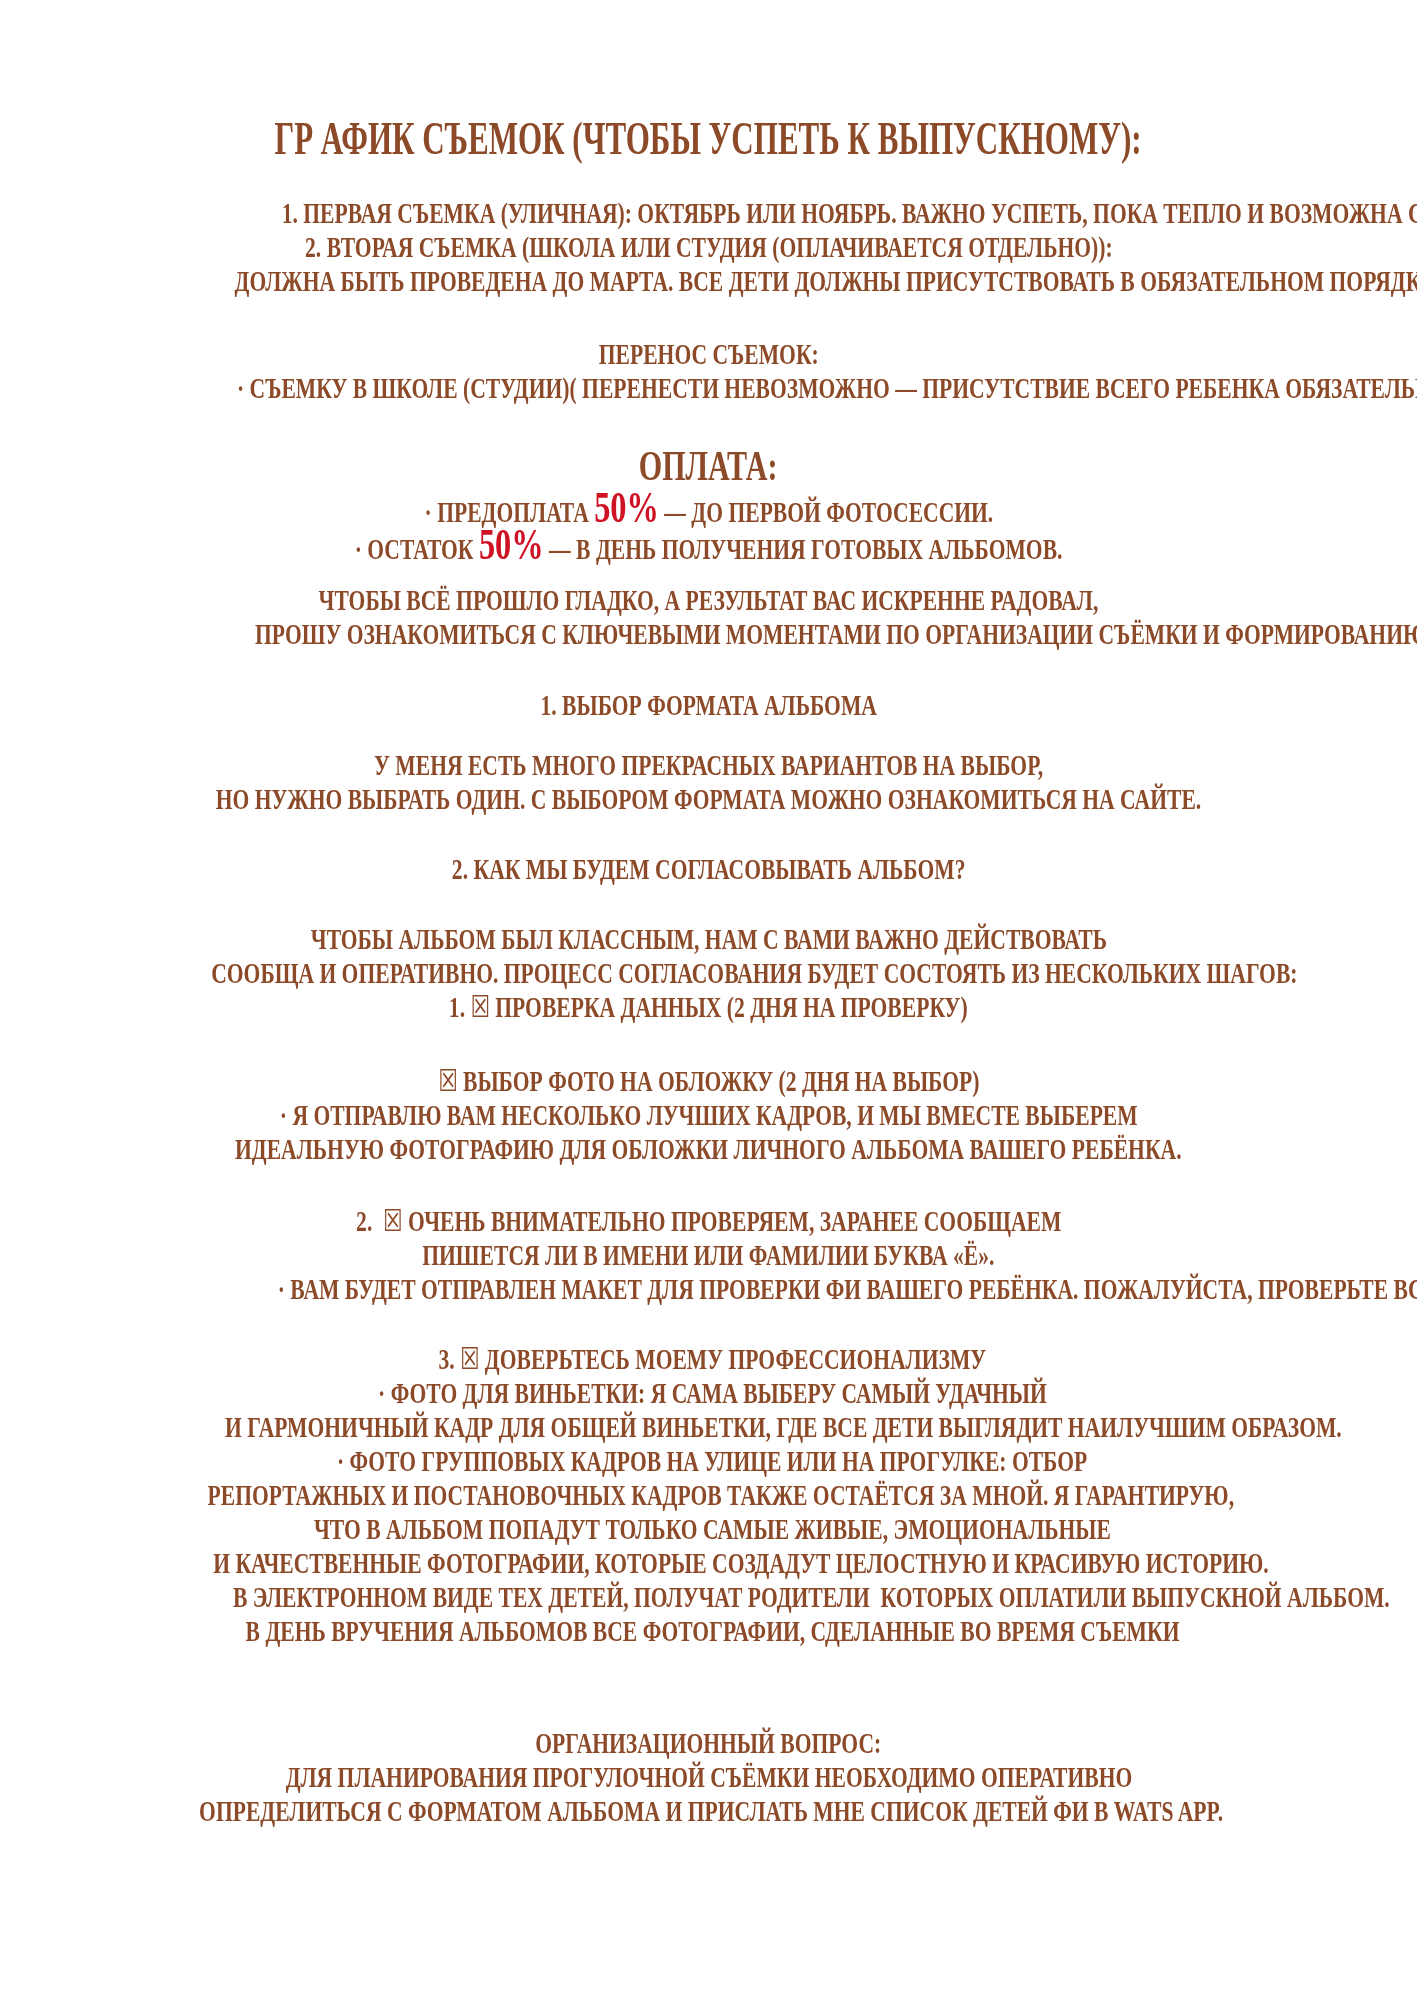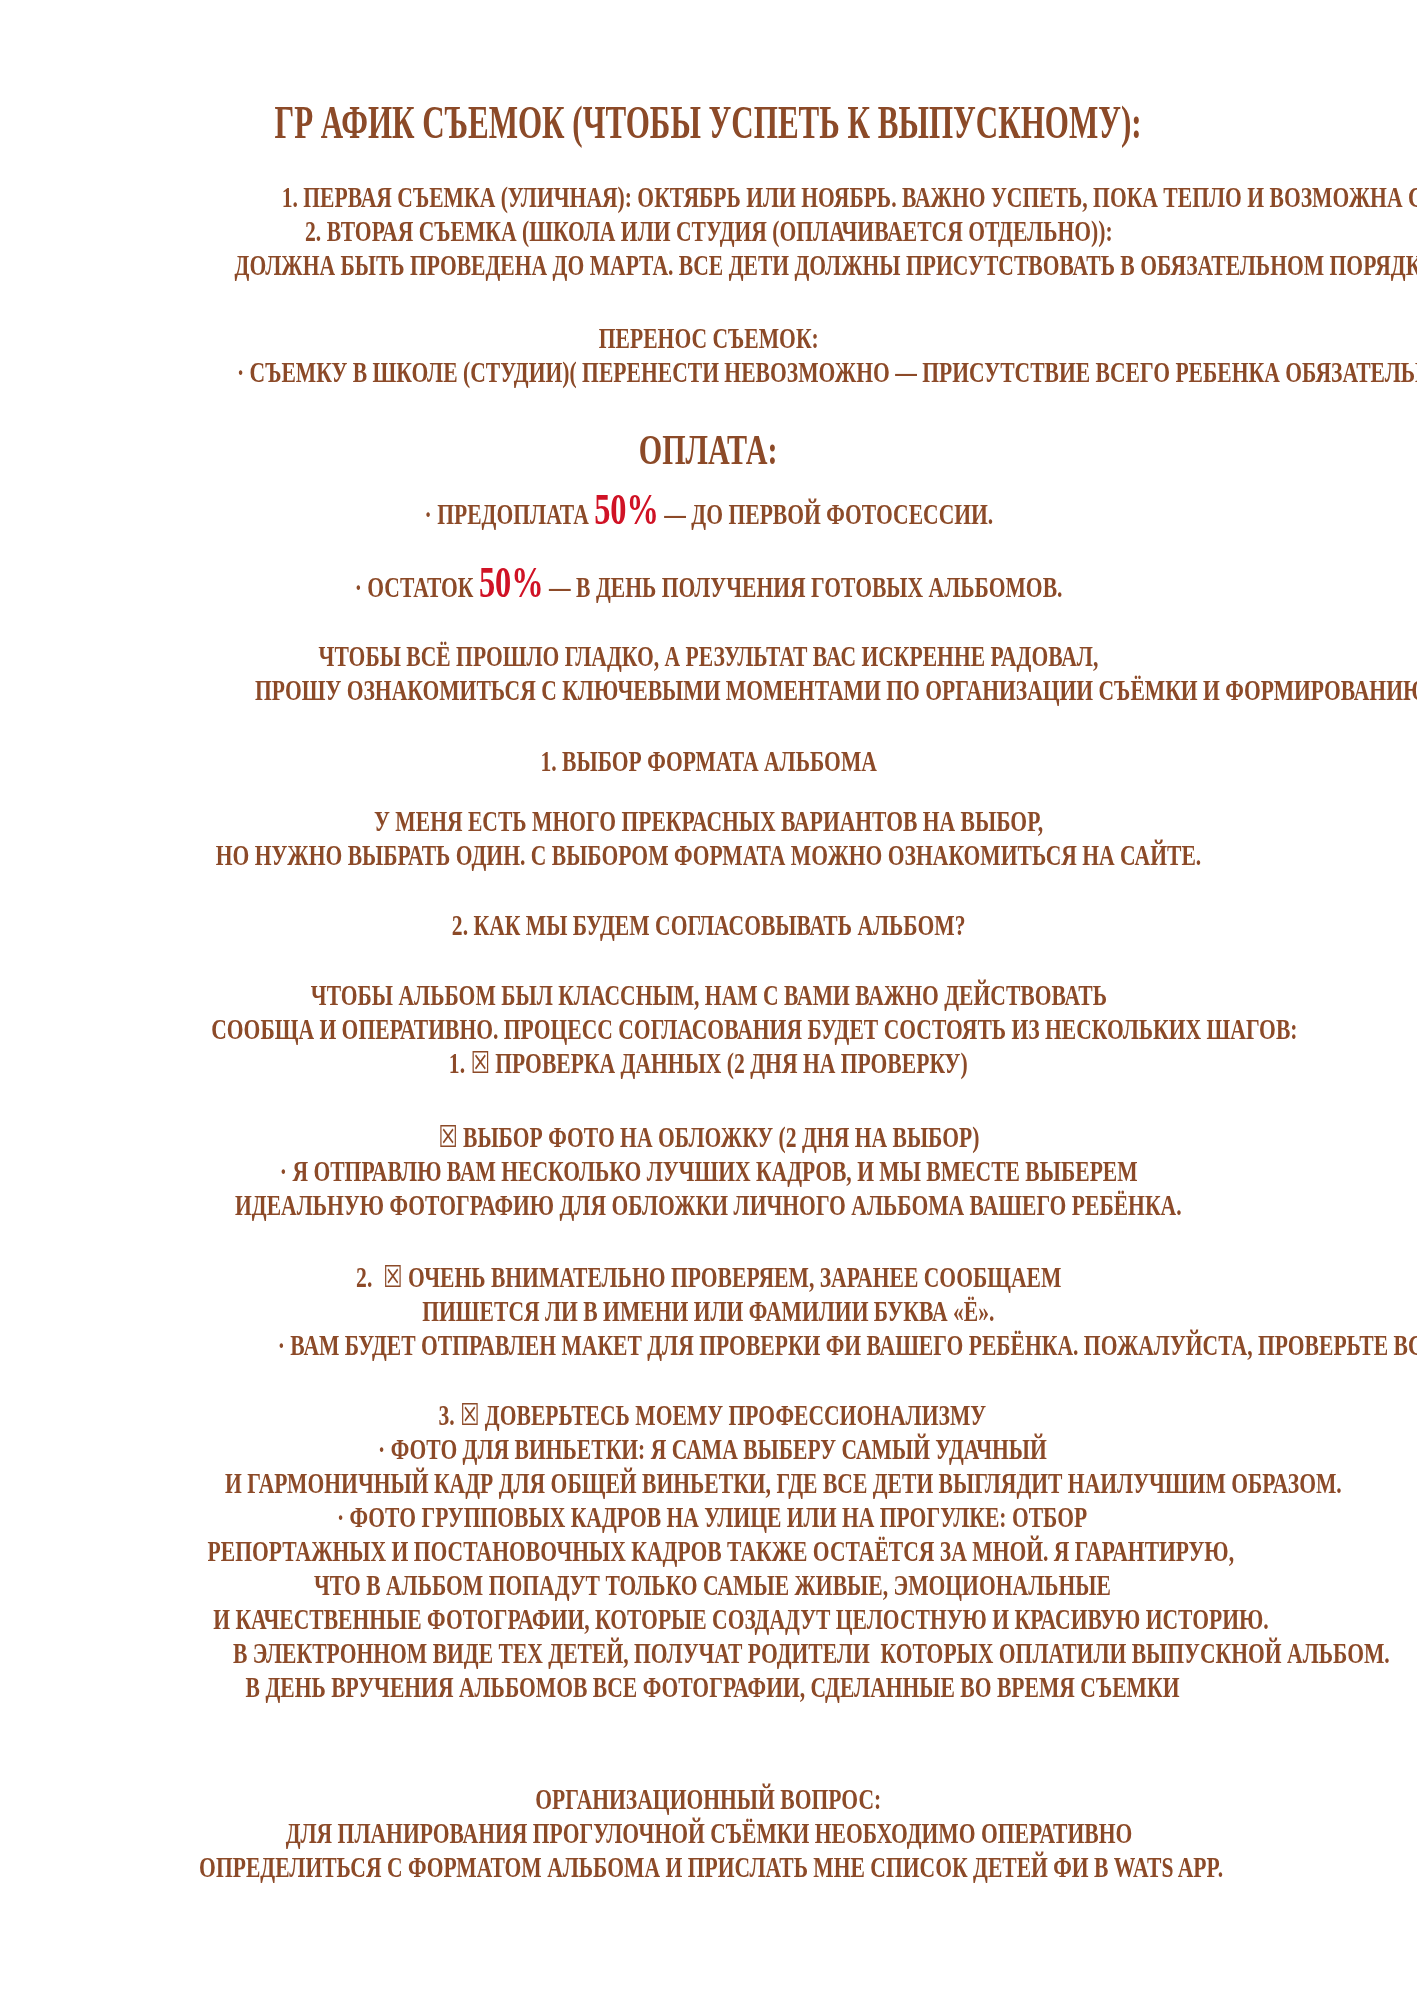--- a/index.html
+++ b/index.html
@@ -27,24 +27,24 @@
   }
   
   .body .line { font-size: 30px; line-height: 34px; }
   
   .title .line { font-size: 47px; line-height: 50px; }
   .title .squeeze { transform: scaleX(0.66); }
   
   .heading .line { font-size: 43px; line-height: 46px; }
   .heading .squeeze { transform: scaleX(0.70); }
   
-  .payment .line { font-size: 30px; line-height: 68px; }
+  .payment .line { font-size: 30px; line-height: 32px; }
   .accent { font-size: 45px; }
   
-  .b0  { margin-top: 0; }
+  .b0  { margin-top: 16px; }
   .b1  { margin-top: 33px; }
   .b2  { margin-top: 39px; }
   .b3  { margin-top: 38px; }
   .b4  { margin-top: 2px; }
   .b5  { margin-top: 18px; }
   .b6  { margin-top: 37px; }
   .b7  { margin-top: 26px; }
   .b8  { margin-top: 36px; }
   .b9  { margin-top: 36px; }
   .b10 { }

